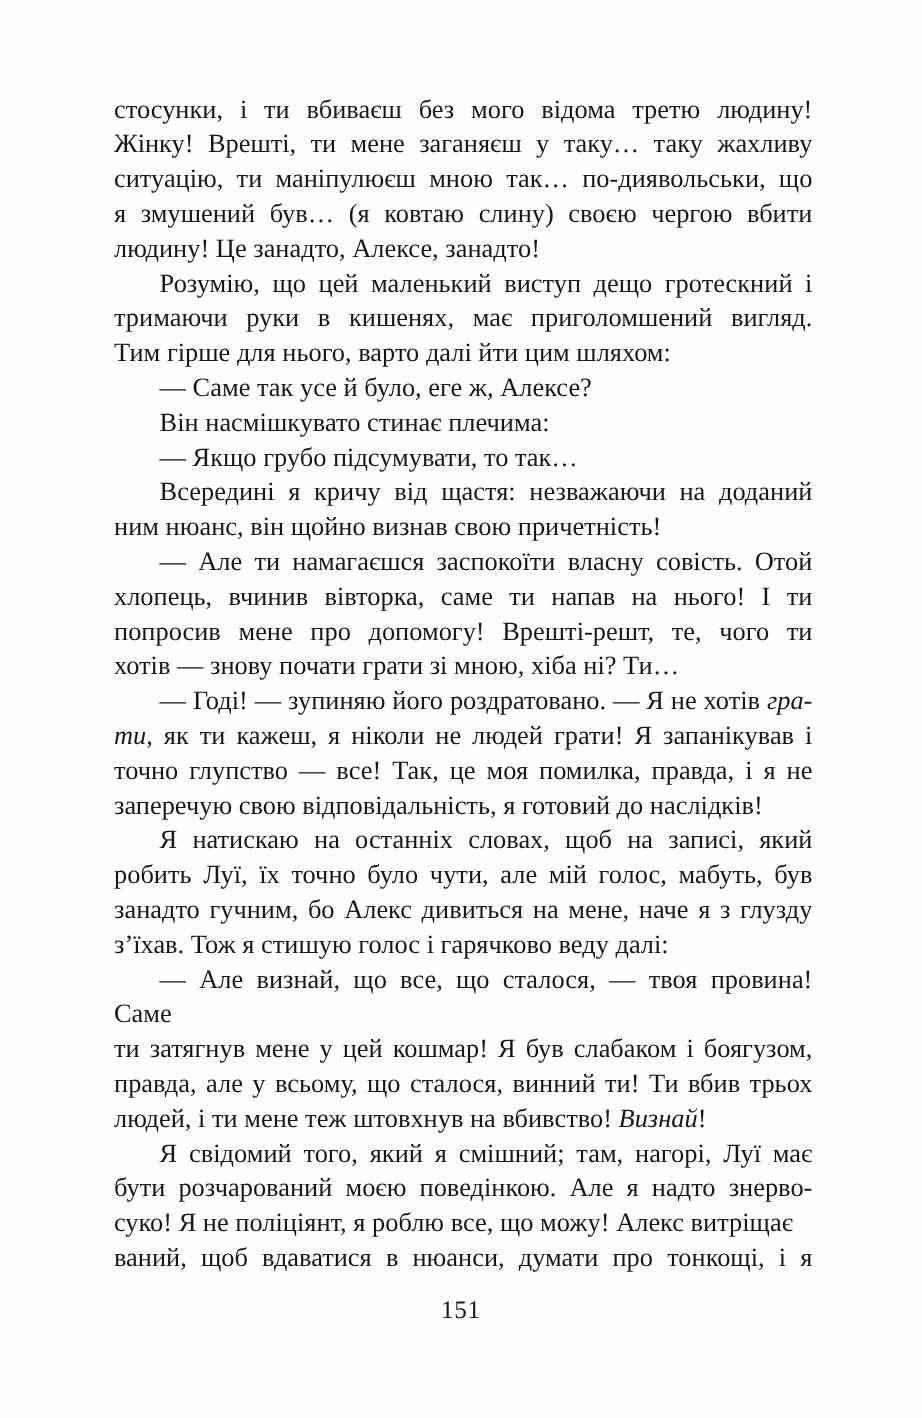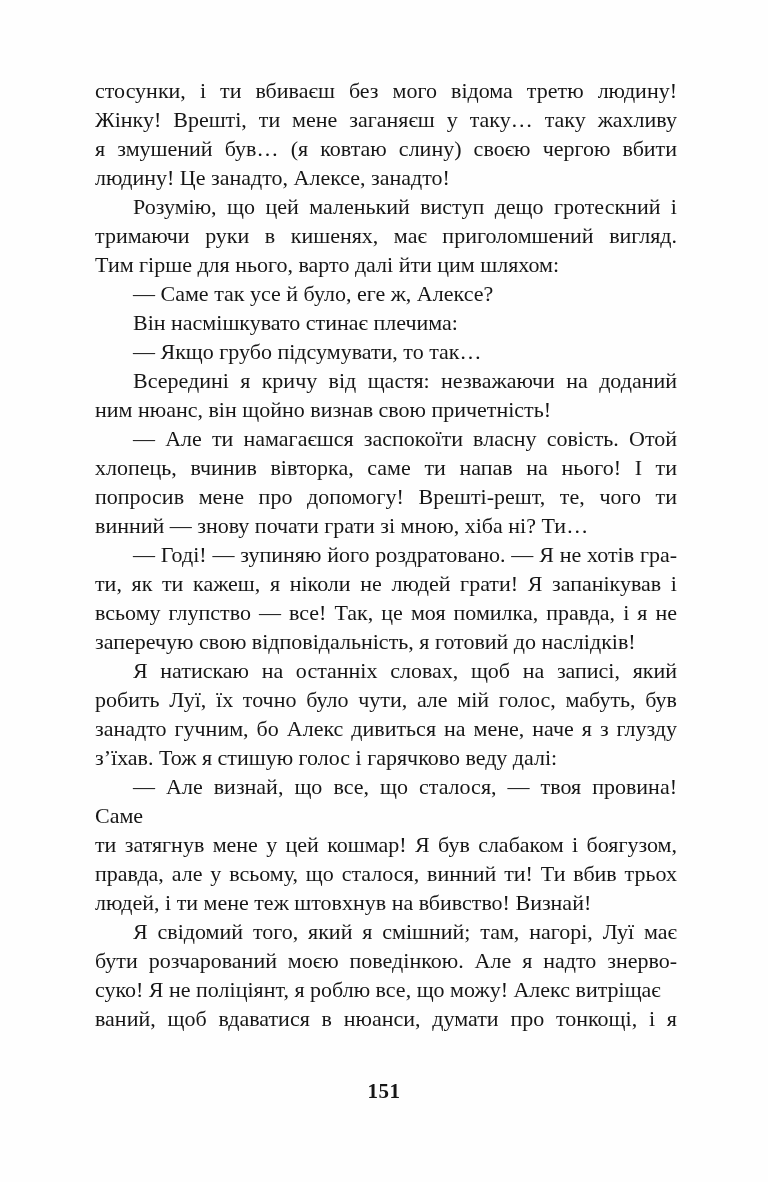--- a/index.html
+++ b/index.html
@@ -12,32 +12,33 @@
   }
   .page { position: relative; width: 768px; height: 1182px; background: #fefefe; }
   .text-block {
     position: absolute; left: 95px; top: 76px; width: 582px;
     font-size: 22px; line-height: 29px;
   }
   .paragraph { margin: 0; }
   .line { text-align: justify; text-align-last: justify; }
   .line.last { text-align-last: left; }
   .line.indent { text-indent: 38px; }
-  .em { }
+  .em { font-style: italic; }
   .footer { position: absolute; top: 1079px; left: 0; width: 768px; text-align: center; }
-  .page-number { font-weight: 700; font-size: 21px; letter-spacing: 0.5px; }
+  .page-number { font-weight: 400; font-size: 21px; letter-spacing: 0.5px; }
 </style>
 </head>
 <body>
 
 <div class="page">
   <div class="text-block">
       <div class="paragraph">
         <div class="line"><span>стосунки, і ти вбиваєш без мого відома третю людину!</span></div>
         <div class="line"><span>Жінку! Врешті, ти мене заганяєш у таку… таку жахливу</span></div>
+        <div class="line"><span>ситуацію, ти маніпулюєш мною так… по-диявольськи, що</span></div>
         <div class="line"><span>я змушений був… (я ковтаю слину) своєю чергою вбити</span></div>
         <div class="line last"><span>людину! Це занадто, Алексе, занадто!</span></div>
       </div>
       <div class="paragraph">
         <div class="line indent"><span>Розумію, що цей маленький виступ дещо гротескний і</span></div>
         <div class="line"><span>тримаючи руки в кишенях, має приголомшений вигляд.</span></div>
         <div class="line last"><span>Тим гірше для нього, варто далі йти цим шляхом:</span></div>
       </div>
       <div class="paragraph">
         <div class="line last indent"><span>— Саме так усе й було, еге ж, Алексе?</span></div>
@@ -49,26 +50,26 @@
         <div class="line last indent"><span>— Якщо грубо підсумувати, то так…</span></div>
       </div>
       <div class="paragraph">
         <div class="line indent"><span>Всередині я кричу від щастя: незважаючи на доданий</span></div>
         <div class="line last"><span>ним нюанс, він щойно визнав свою причетність!</span></div>
       </div>
       <div class="paragraph">
         <div class="line indent"><span>— Але ти намагаєшся заспокоїти власну совість. Отой</span></div>
         <div class="line"><span>хлопець, вчинив вівторка, саме ти напав на нього! І ти</span></div>
         <div class="line"><span>попросив мене про допомогу! Врешті-решт, те, чого ти</span></div>
-        <div class="line last"><span>винний — знову почати грати зі мною, хіба ні? Ти…</span></div>
+        <div class="line last"><span>хотів — знову почати грати зі мною, хіба ні? Ти…</span></div>
       </div>
       <div class="paragraph">
         <div class="line indent"><span>— Годі! — зупиняю його роздратовано. — Я не хотів </span><span class="em">гра-</span></div>
         <div class="line"><span class="em">ти</span><span>, як ти кажеш, я ніколи не людей грати! Я запанікував і</span></div>
-        <div class="line"><span>всьому глупство — все! Так, це моя помилка, правда, і я не</span></div>
+        <div class="line"><span>точно глупство — все! Так, це моя помилка, правда, і я не</span></div>
         <div class="line last"><span>заперечую свою відповідальність, я готовий до наслідків!</span></div>
       </div>
       <div class="paragraph">
         <div class="line indent"><span>Я натискаю на останніх словах, щоб на записі, який</span></div>
         <div class="line"><span>робить Луї, їх точно було чути, але мій голос, мабуть, був</span></div>
         <div class="line"><span>занадто гучним, бо Алекс дивиться на мене, наче я з глузду</span></div>
         <div class="line last"><span>з’їхав. Тож я стишую голос і гарячково веду далі:</span></div>
       </div>
       <div class="paragraph">
         <div class="line indent"><span>— Але визнай, що все, що сталося, — твоя провина! Саме</span></div>

